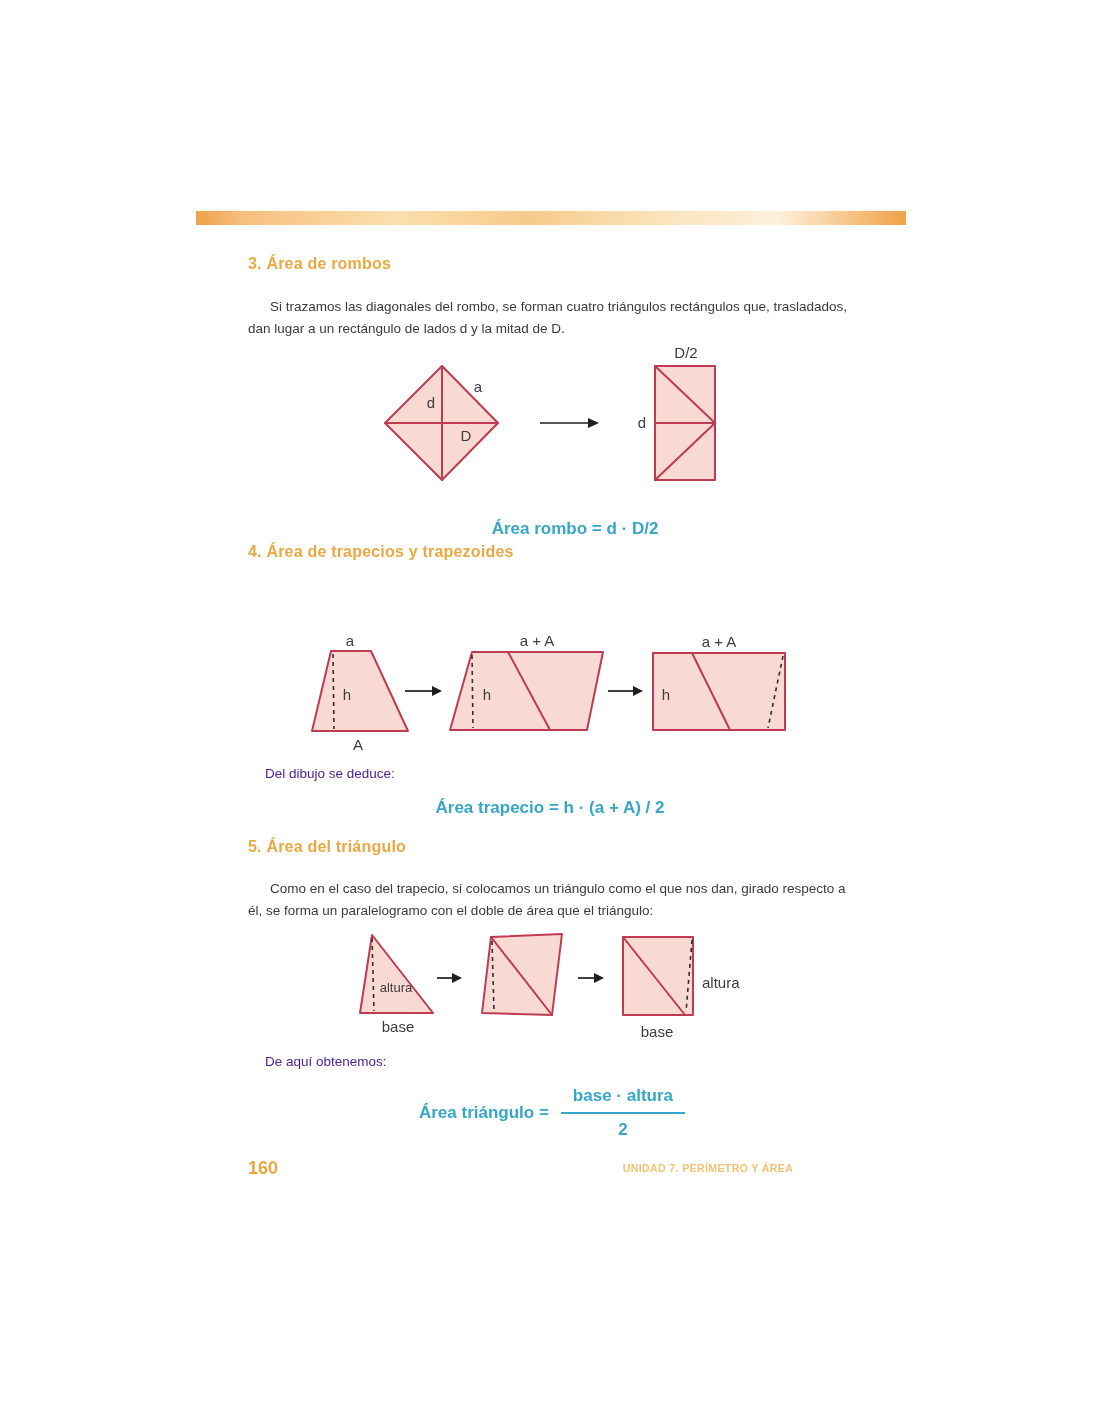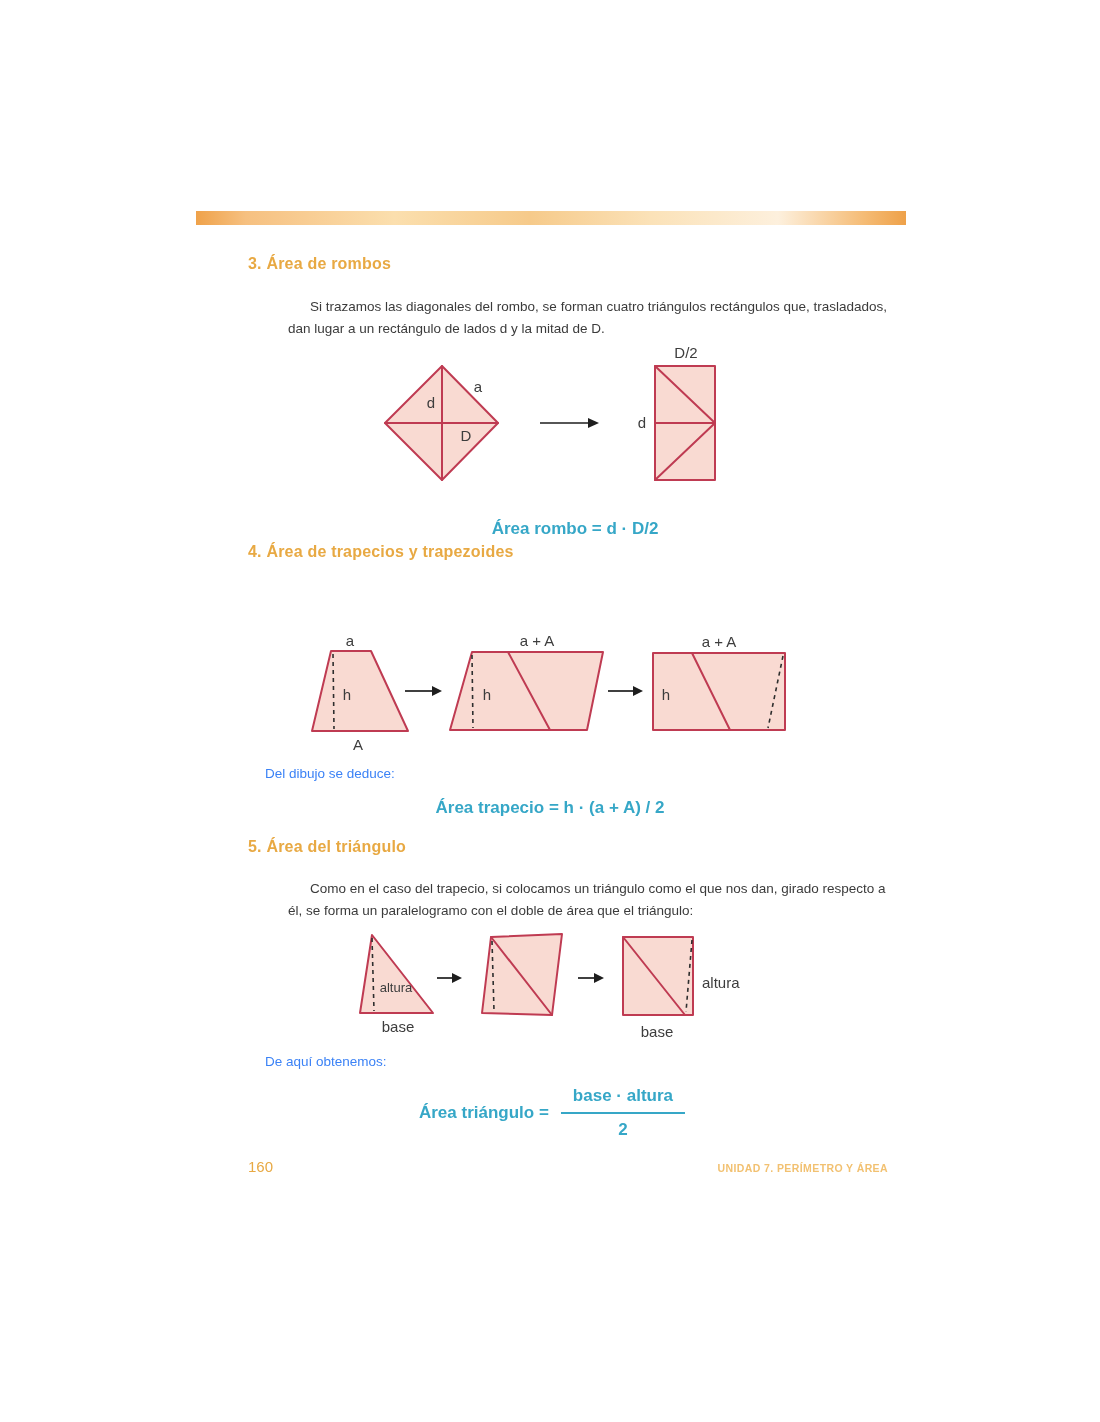--- a/index.html
+++ b/index.html
@@ -28,28 +28,27 @@
     color: #e8a943;
     letter-spacing: 0.2px;
     white-space: nowrap;
   }
   .para {
     left: 248px;
     width: 640px;
     font-size: 13.5px;
     line-height: 21.5px;
     color: #3b3b3b;
-    margin-left: 40px;
   }
   .pline { white-space: nowrap; }
   .pline.indent { padding-left: 22px; }
   .leadin {
     left: 265px;
     font-size: 13.5px;
-    color: #3b82f6;
+    color: #4c1d95;
     white-space: nowrap;
     text-align: center;
   }
   .formula {
     transform: translateX(-50%);
     font-size: 17px;
     font-weight: bold;
     color: #36a7c7;
     white-space: nowrap;
   }
@@ -61,28 +60,28 @@
     font-size: 17px;
     font-weight: bold;
     color: #36a7c7;
     white-space: nowrap;
   }
   .frac { text-align: center; }
   .frac-num { padding: 0 12px 6px 12px; border-bottom: 2.5px solid #36a7c7; }
   .frac-den { padding-top: 6px; }
   .footer-num {
     left: 248px;
-    font-size: 15px;
-    font-weight: normal;
+    font-size: 18px;
+    font-weight: bold;
     color: #e8a943;
   }
   .footer-unit {
-    left: 588px;
+    left: 558px;
     width: 300px;
-    text-align: right;
+    text-align: center;
     font-size: 10.5px;
     font-weight: bold;
     color: #f2c171;
     letter-spacing: 0.4px;
     white-space: nowrap;
   }
   svg { display: block; }
   svg text {
     font-family: "Liberation Sans", sans-serif;
     fill: #3d3d3d;

